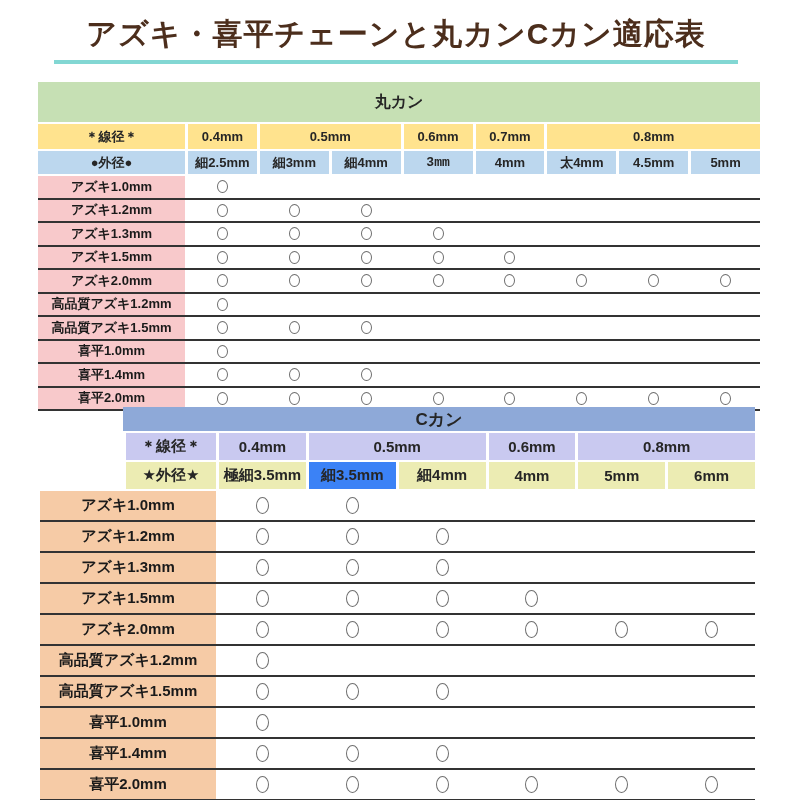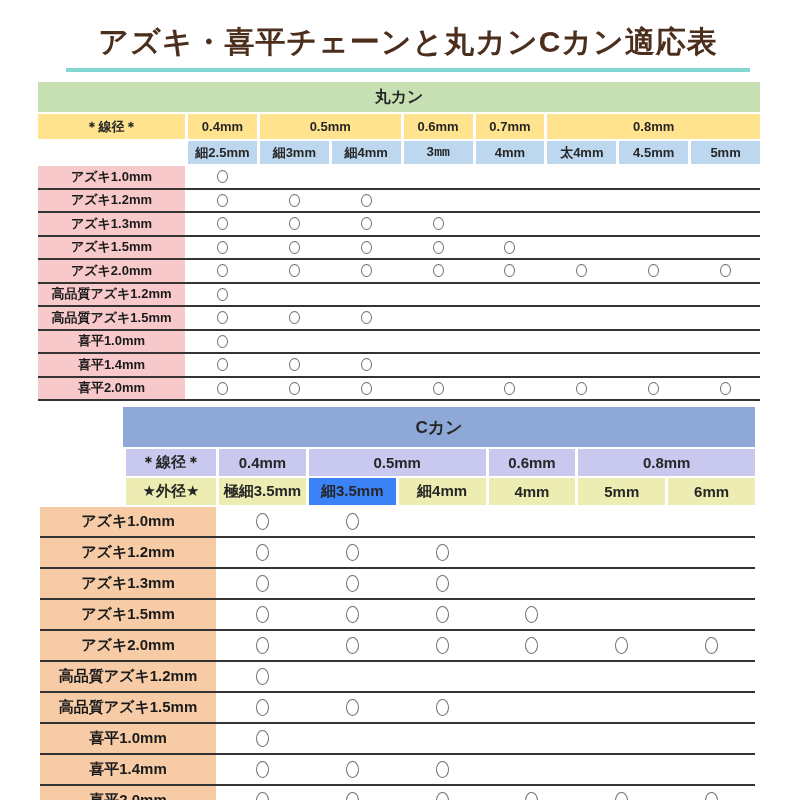--- a/index.html
+++ b/index.html
@@ -7,44 +7,43 @@
     width:800px; height:800px;
     position:relative;
     background:#ffffff;
     overflow:hidden;
     font-family:"Liberation Sans","DejaVu Sans",sans-serif;
     color:#1f1f1f;
   }
 
   
   .title-wrap {
-    position:absolute; left:66px; top:14px; width:684px;
+    position:absolute; left:54px; top:14px; width:684px;
     text-align:center;
     border-bottom:4px solid var(--underline,#82d7d3);
     padding-bottom:5px;
-    margin-top:8px;
   }
   .title {
     font-size:30px; font-weight:bold; letter-spacing:1px;
     color:var(--title-color,#4c2e1c);
     white-space:nowrap;
   }
 
   
   .tbl { position:absolute; }
   #t1 { left:38px;  top:82px;  width:722px; }
   #t2 { left:40px;  top:407px; width:715px; }
 
   .tbl-header {
     display:flex; align-items:center; justify-content:center;
     font-weight:bold; color:#262626;
     margin-bottom:2px;
   }
-  #t1 .tbl-header { height:30px; font-size:16px; }
-  #t2 .tbl-header { height:40px; font-size:17px; margin-left:83px; }
+  #t1 .tbl-header { height:40px; font-size:16px; }
+  #t2 .tbl-header { height:24px; font-size:17px; margin-left:83px; }
 
   .grid { display:grid; column-gap:3px; margin-bottom:2px; }
   #t1 .grid { grid-template-columns:147px repeat(8,1fr); }
   #t2 .grid { grid-template-columns:83px 90px repeat(6,1fr); }
 
   .hcell {
     display:flex; align-items:center; justify-content:center;
     font-weight:bold; color:#262626;
     white-space:nowrap;
   }
@@ -94,20 +93,21 @@
   <div class="tbl-header" style="background: rgb(198, 224, 180);">丸カン</div>
   <div class="grid wire-row">
       <div class="hcell" style="background: rgb(255, 227, 142); grid-column: 1;">＊線径＊</div>
       <div class="hcell" style="background: rgb(255, 227, 142); grid-column: 2 / span 1;">0.4mm</div>
       <div class="hcell" style="background: rgb(255, 227, 142); grid-column: 3 / span 2;">0.5mm</div>
       <div class="hcell" style="background: rgb(255, 227, 142); grid-column: 5 / span 1;">0.6mm</div>
       <div class="hcell" style="background: rgb(255, 227, 142); grid-column: 6 / span 1;">0.7mm</div>
       <div class="hcell" style="background: rgb(255, 227, 142); grid-column: 7 / span 3;">0.8mm</div>
     </div>
   <div class="grid outer-row">
+      <div class="hcell" style="background: rgb(188, 215, 238); grid-column: 1;">●外径●</div>
       <div class="hcell" style="background: rgb(188, 215, 238); grid-column: 2;">細2.5mm</div>
       <div class="hcell" style="background: rgb(188, 215, 238); grid-column: 3;">細3mm</div>
       <div class="hcell" style="background: rgb(188, 215, 238); grid-column: 4;">細4mm</div>
       <div class="hcell" style="background: rgb(188, 215, 238); grid-column: 5; font-family: Liberation Mono, monospace;">3mm</div>
       <div class="hcell" style="background: rgb(188, 215, 238); grid-column: 6;">4mm</div>
       <div class="hcell" style="background: rgb(188, 215, 238); grid-column: 7;">太4mm</div>
       <div class="hcell" style="background: rgb(188, 215, 238); grid-column: 8;">4.5mm</div>
       <div class="hcell" style="background: rgb(188, 215, 238); grid-column: 9;">5mm</div>
     </div>
   <div class="rows">

